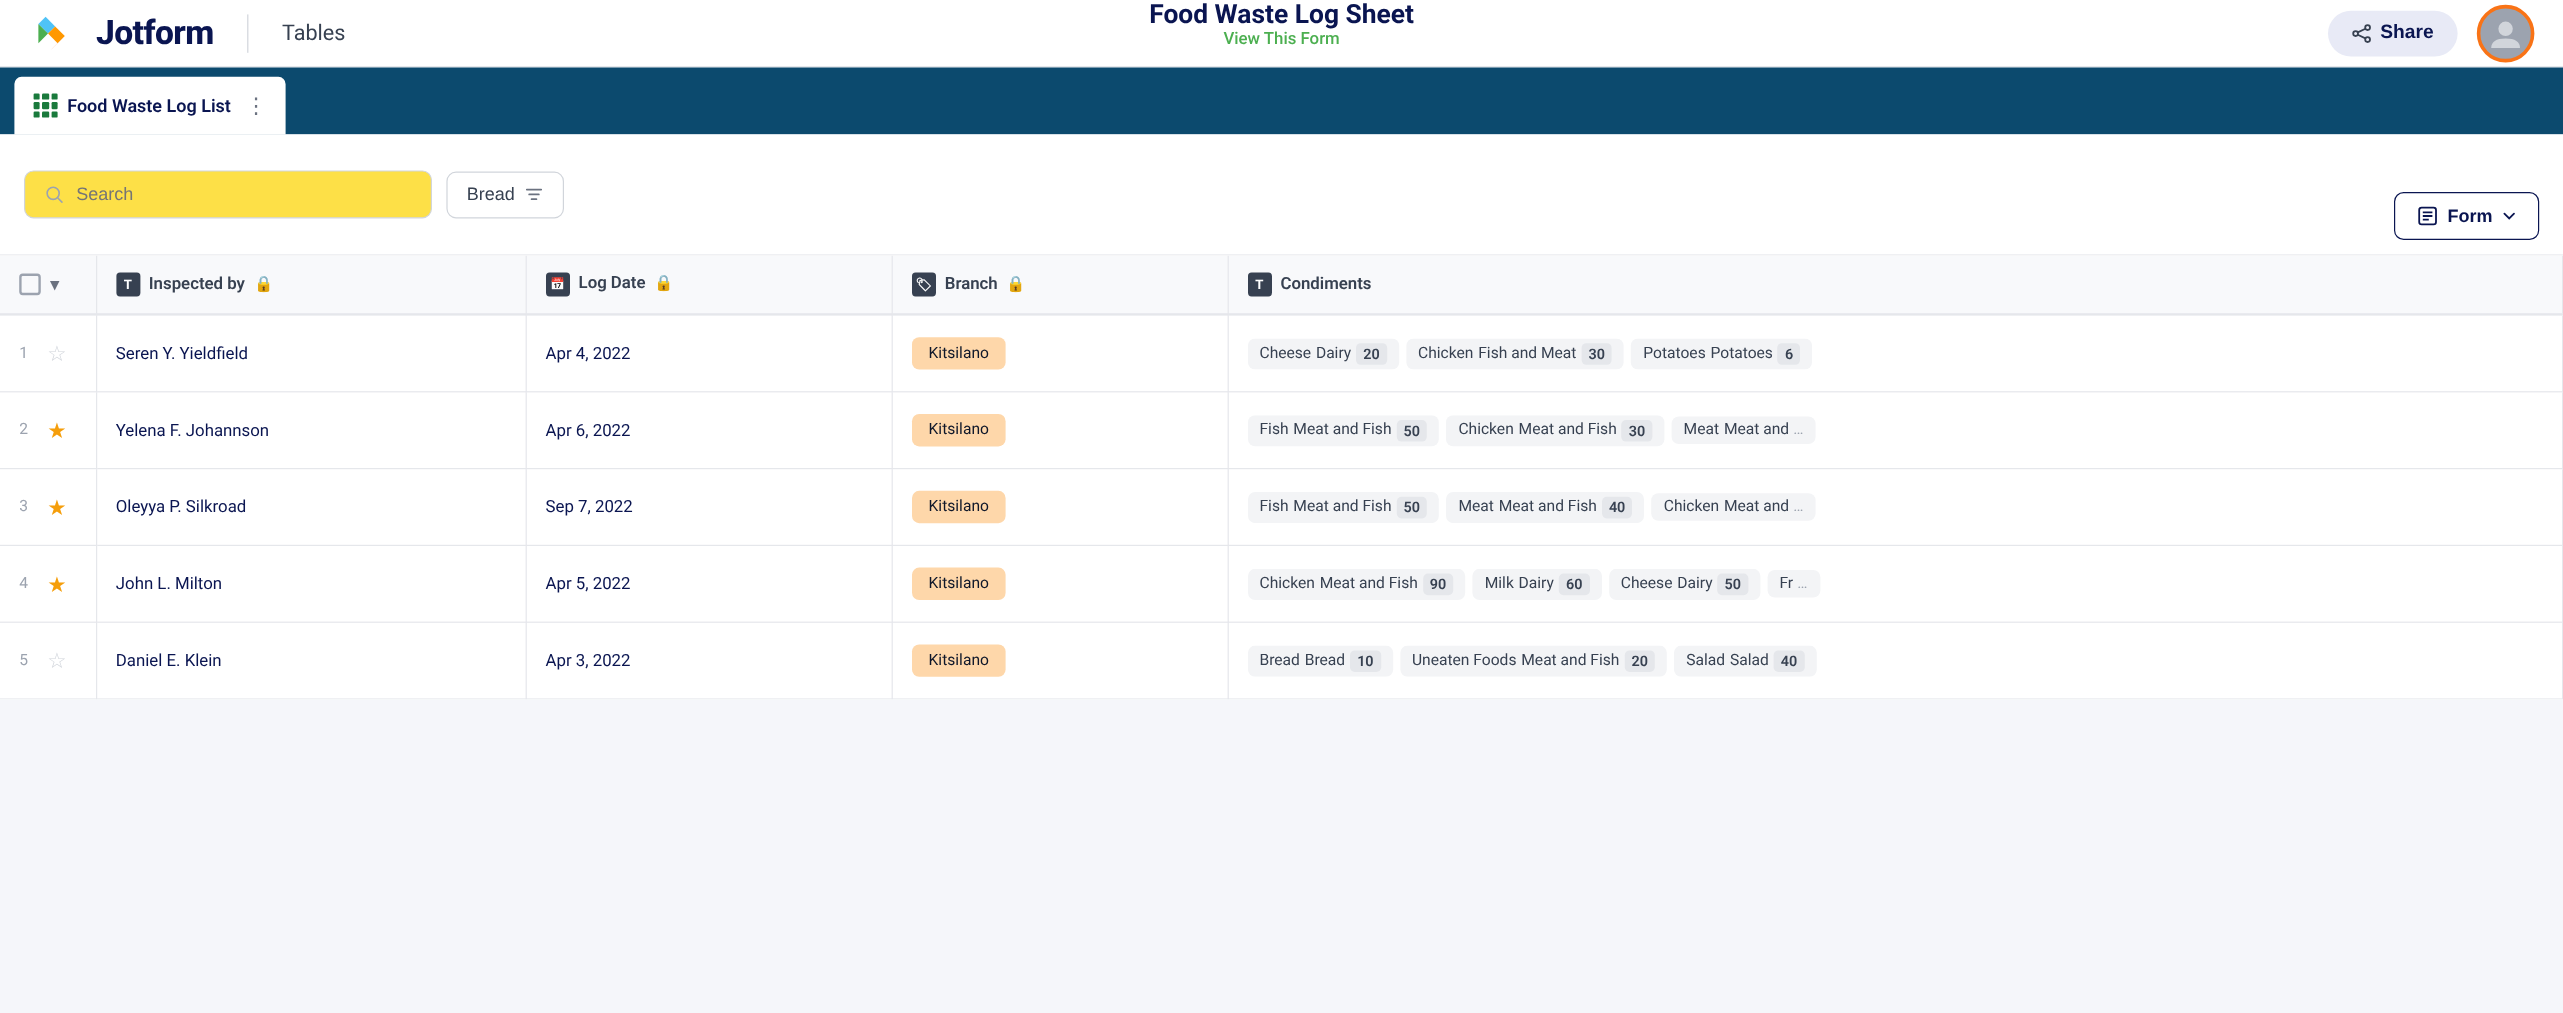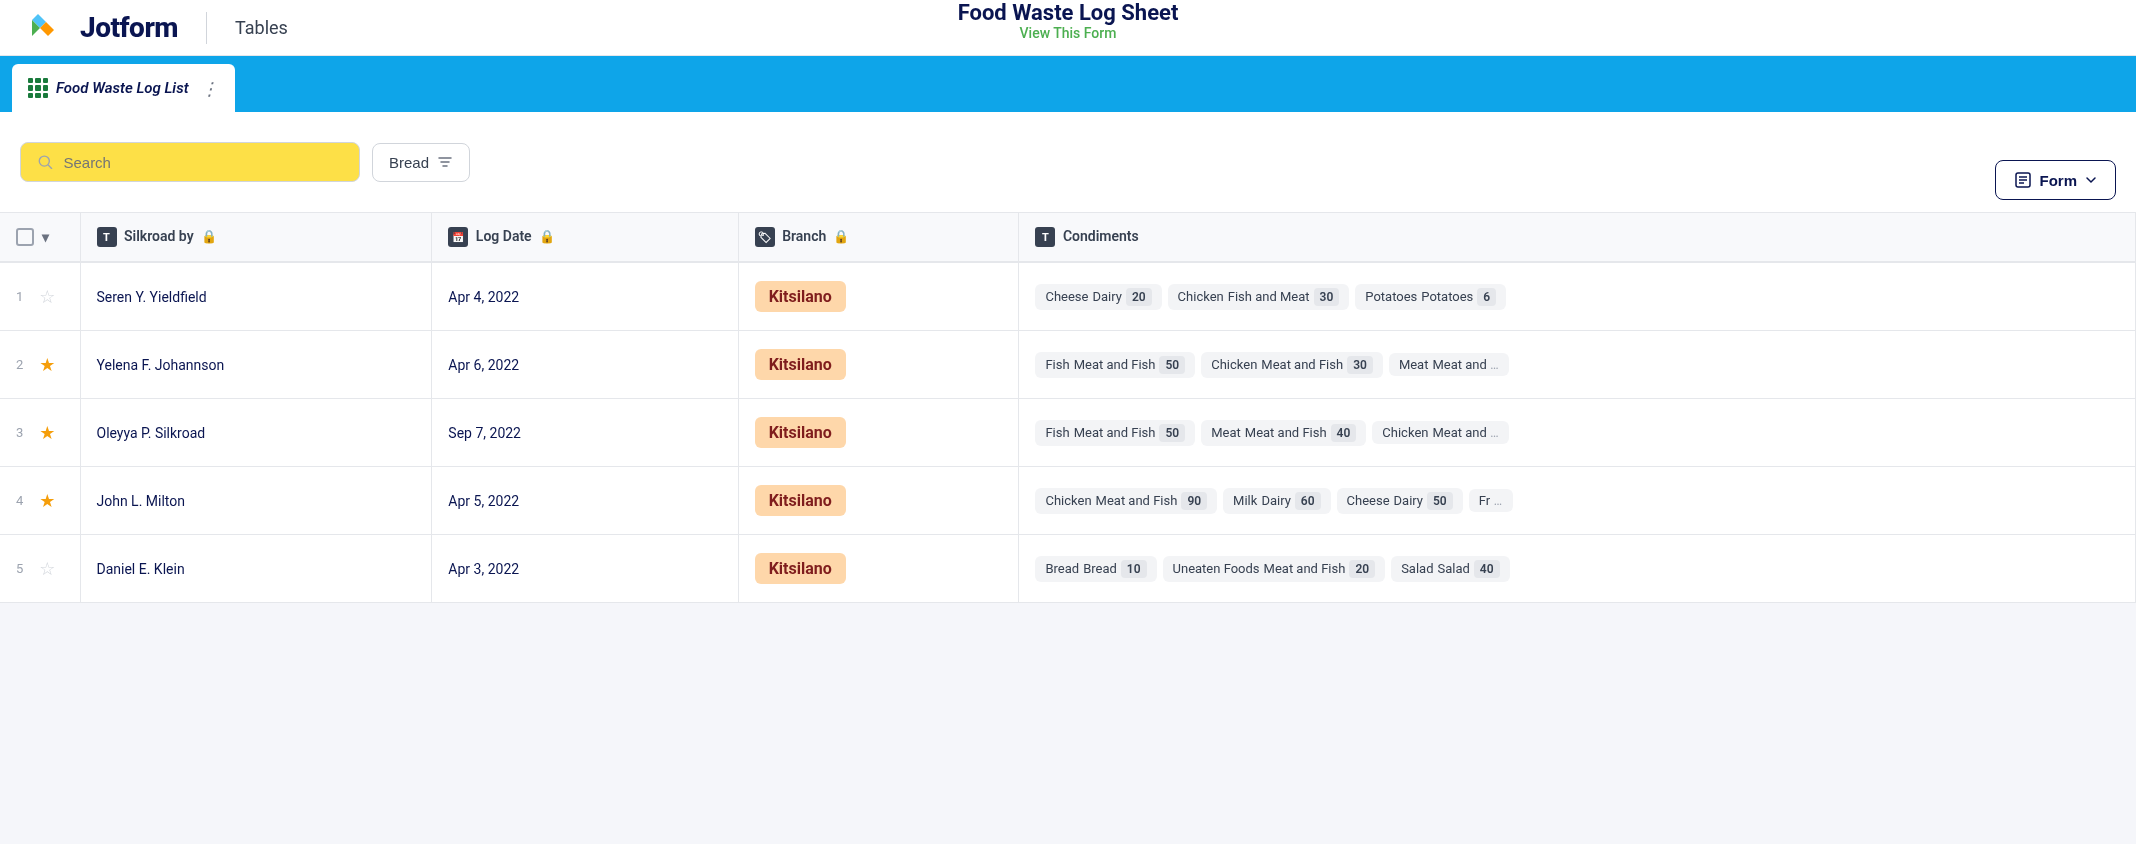--- a/index.html
+++ b/index.html
@@ -84,26 +84,25 @@
       background: #9ca3af;
       display: flex;
       align-items: center;
       justify-content: center;
       overflow: hidden;
     }
     .avatar svg { width: 32px; height: 32px; }
 
     
     .tab-bar {
-      background: #0ea5e9;
+      background: #0c4a6e;
       display: flex;
       align-items: stretch;
       padding: 0 12px;
       min-height: 56px;
-      font-style: italic;
     }
     .tab-item {
       display: flex;
       align-items: center;
       gap: 8px;
       background: #fff;
       border-radius: 6px 6px 0 0;
       padding: 10px 16px;
       margin-top: 8px;
       cursor: pointer;
@@ -230,25 +229,25 @@
     }
     .star.filled { color: #f59e0b; }
     .star.empty { color: #d1d5db; }
     .row-controls {
       display: flex;
       align-items: center;
       gap: 8px;
     }
     .branch-badge {
       background: #fed7aa;
-      color: #7f1d1d;
+      color: #0f172a;
       border-radius: 6px;
       padding: 6px 14px;
-      font-weight: 700;
-      font-size: 16px;
+      font-weight: 400;
+      font-size: 13px;
       display: inline-block;
     }
     .condiments-cell {
       display: flex;
       align-items: center;
       gap: 6px;
       flex-wrap: nowrap;
       white-space: nowrap;
       overflow: hidden;
     }
@@ -339,20 +338,38 @@
     <span class="logo-text">Jotform</span>
     <div class="divider-vert"></div>
     <span class="tables-label">Tables</span>
   </div>
 
   <div class="header-center">
     <div class="header-title">Food Waste Log Sheet</div>
     <div class="header-subtitle">View This Form</div>
   </div>
 
+  <div class="header-right">
+    <button class="share-btn">
+      <svg width="16" height="16" viewBox="0 0 16 16" fill="none">
+        <circle cx="13" cy="3" r="2" stroke="#374151" stroke-width="1.5"></circle>
+        <circle cx="13" cy="13" r="2" stroke="#374151" stroke-width="1.5"></circle>
+        <circle cx="3" cy="8" r="2" stroke="#374151" stroke-width="1.5"></circle>
+        <line x1="4.8" y1="7" x2="11.2" y2="4" stroke="#374151" stroke-width="1.5"></line>
+        <line x1="4.8" y1="9" x2="11.2" y2="12" stroke="#374151" stroke-width="1.5"></line>
+      </svg>
+      <span>Share</span>
+    </button>
+    <div class="avatar">
+      <svg viewBox="0 0 32 32" fill="none">
+        <circle cx="16" cy="12" r="6" fill="#d1d5db"></circle>
+        <path d="M4 28 Q4 20 16 20 Q28 20 28 28" fill="#d1d5db"></path>
+      </svg>
+    </div>
+  </div>
 </div>
 
 <div class="tab-bar">
   <div class="tab-item">
     <div class="tab-grid-icon">
       <span></span>
         <span></span>
         <span></span>
       <span></span>
         <span></span>
@@ -401,21 +418,21 @@
     <thead>
       <tr>
         <th>
           <div class="checkbox-th">
             <div class="checkbox"></div>
             <span class="chevron-down">▾</span>
           </div>
         </th>
         <th>
           <span class="th-icon">T</span>
-          <span>Silkroad by</span>
+          <span>Inspected by</span>
           <span class="lock-icon">🔒</span>
         </th>
         <th>
           <span class="th-icon cal">📅</span>
           <span>Log Date</span>
           <span class="lock-icon">🔒</span>
         </th>
         <th>
           <span class="th-icon tag-i">🏷</span>
           <span>Branch</span>

